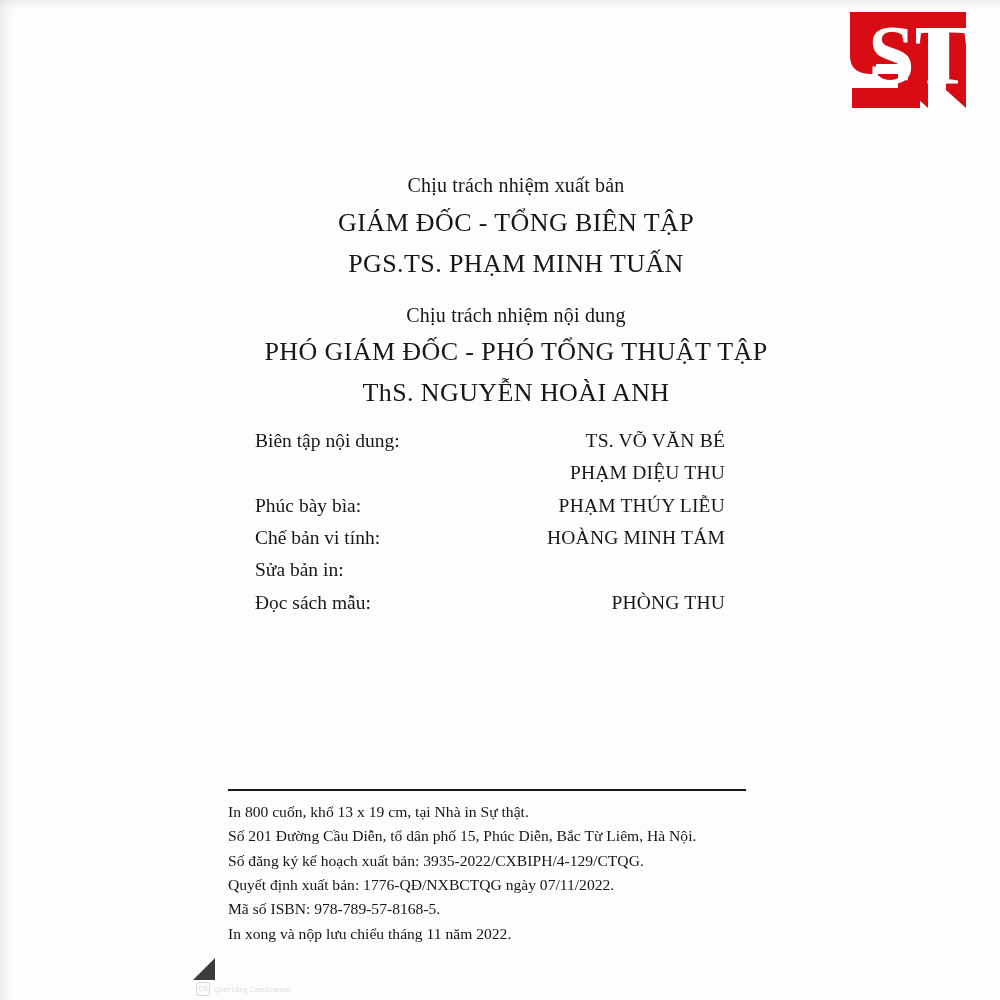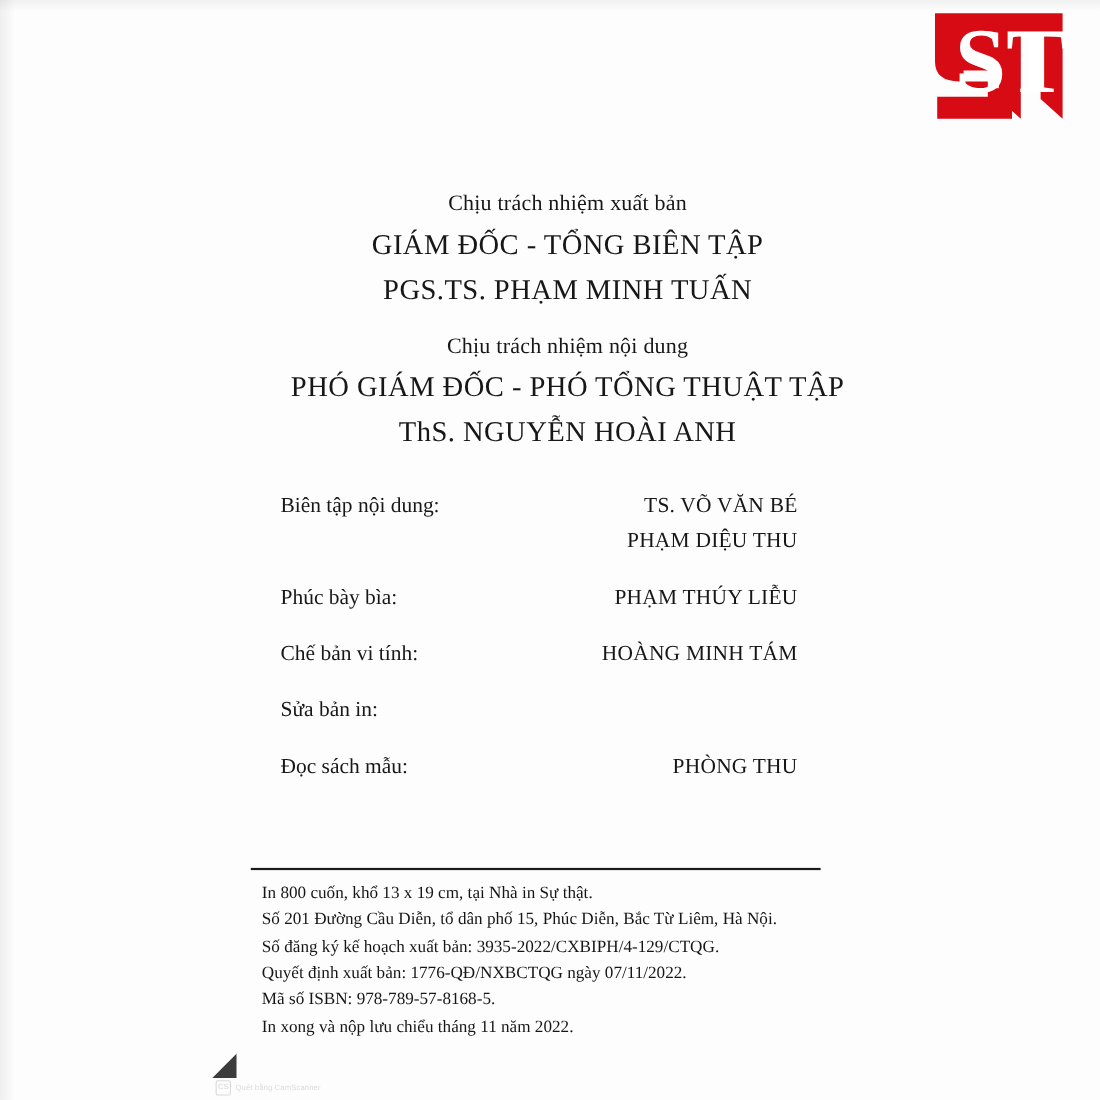--- a/index.html
+++ b/index.html
@@ -66,21 +66,20 @@
     display: flex;
     justify-content: space-between;
     align-items: baseline;
     font-size: 19.5px;
     line-height: 1.66;
     white-space: nowrap;
   }
   .credit-row .role {
     text-align: left;
     color: #171717;
-    margin-top: 19px;
   }
   .credit-row .person {
     text-align: right;
     color: #171717;
     letter-spacing: .2px;
   }
   .credit-row.no-role .role { visibility: hidden; }
 
   
   .rule {
@@ -93,21 +92,21 @@
   }
   .colophon {
     position: absolute;
     left: 228px;
     top: 800px;
     width: 620px;
     font-size: 15.6px;
     line-height: 1.56;
     color: #161616;
   }
-  .colophon div { white-space: nowrap; margin-left: 10px; }
+  .colophon div { white-space: nowrap; }
 
   
   .corner-fold {
     position: absolute;
     left: 193px;
     bottom: 20px;
     width: 0;
     height: 0;
     border-left: 22px solid transparent;
     border-bottom: 22px solid #2b2b2b;

